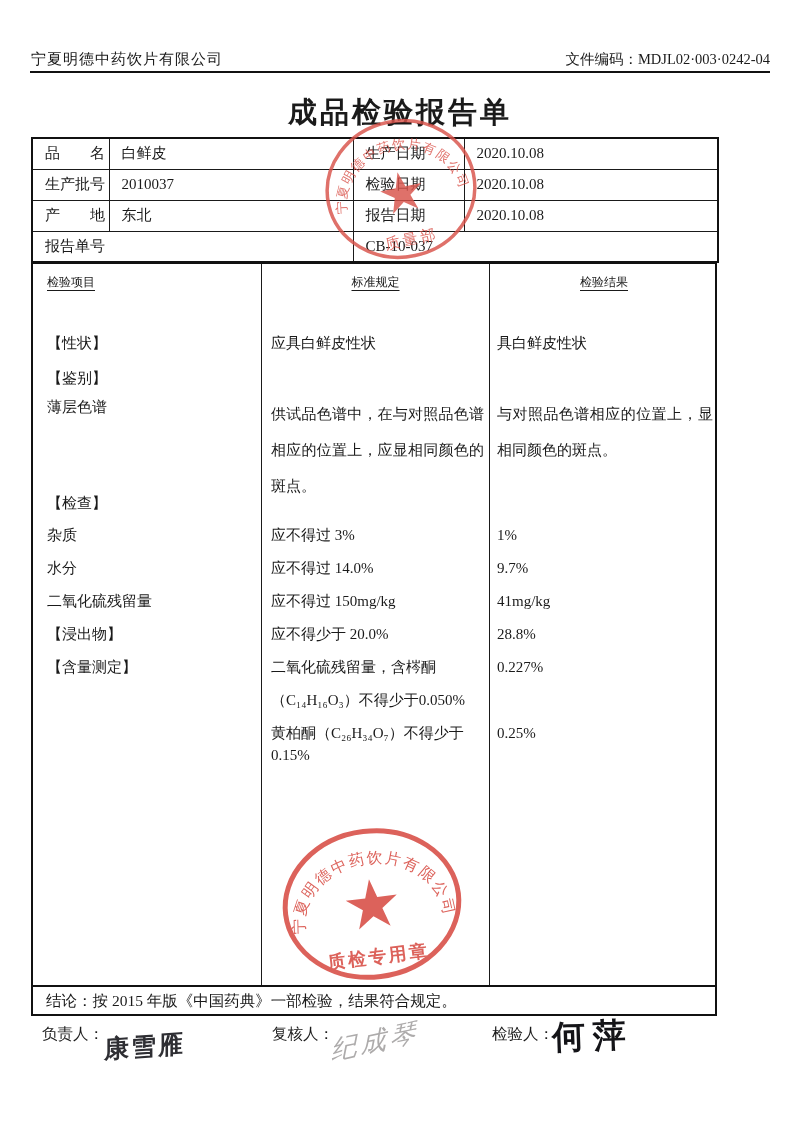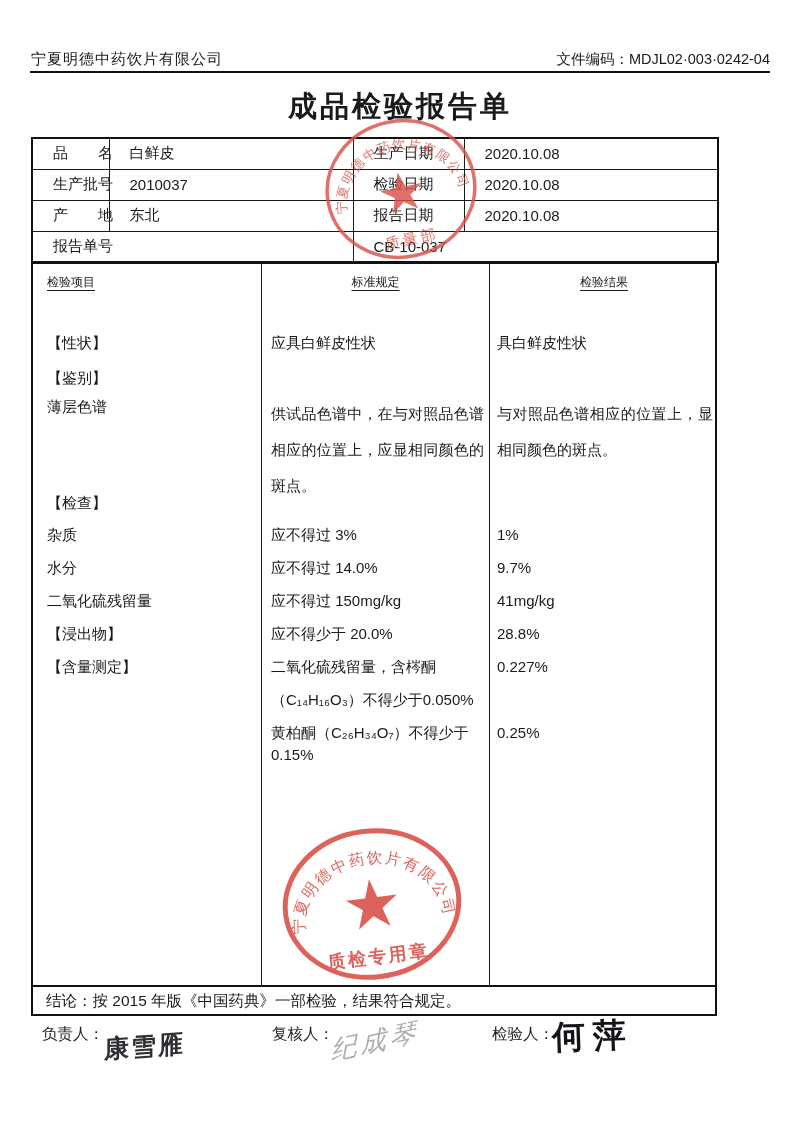--- a/index.html
+++ b/index.html
@@ -1,32 +1,32 @@
 <!DOCTYPE html>
 <html><head>
 <meta charset="utf-8">
 <style>
   * { margin:0; padding:0; box-sizing:border-box; }
   html,body { background:#ffffff; }
   .page {
     position:relative; width:800px; height:1131px; background:#ffffff;
-    font-family:Liberation Sans, sans-serif; color:#1a1a1a;
+    font-family:Liberation Serif, serif; color:#1a1a1a;
     overflow:hidden;
   }
   
   .company { position:absolute; left:31px; top:50px; font-size:15px; letter-spacing:1px; }
   .filecode { position:absolute; right:30px; top:50px; font-size:14.5px; }
   .header-rule { position:absolute; left:30px; top:71px; width:740px; height:2px; background:#111; }
-  .doc-title { position:absolute; left:0; top:87px; width:100%; text-align:center;
+  .doc-title { position:absolute; left:0; top:93px; width:100%; text-align:center;
                font-size:29px; font-weight:bold; letter-spacing:3px; }
   
   table.info { position:absolute; left:31px; top:137px; width:686px;
                border-collapse:collapse; table-layout:fixed; }
   table.info td { border:1px solid #1a1a1a; height:31px; font-size:15px;
-                  padding:0 0 0 20px; white-space:nowrap; overflow:visible; }
+                  padding:0 0 0 12px; white-space:nowrap; overflow:visible; }
   table.info { border:2px solid #111; }
   table.info .w1 { width:77px; } table.info .w2 { width:244px; }
   table.info .w3 { width:111px; } table.info .w4 { width:254px; }
   
   .main-table { position:absolute; left:31px; top:262px; width:686px; height:725px;
                 border:2px solid #111; }
   .vline { position:absolute; top:0; bottom:0; width:1px; background:#1a1a1a; }
   .vline.v1 { left:228px; } .vline.v2 { left:456px; }
   .col-head { position:absolute; top:10px; font-size:12px; }
   .col-head span { text-decoration:underline; text-underline-offset:4px; }

